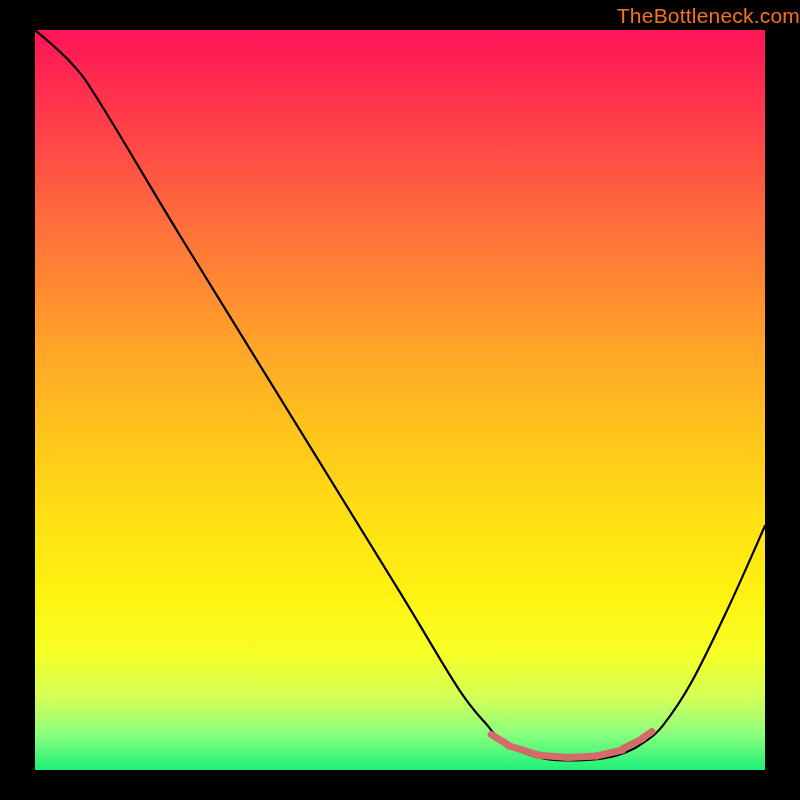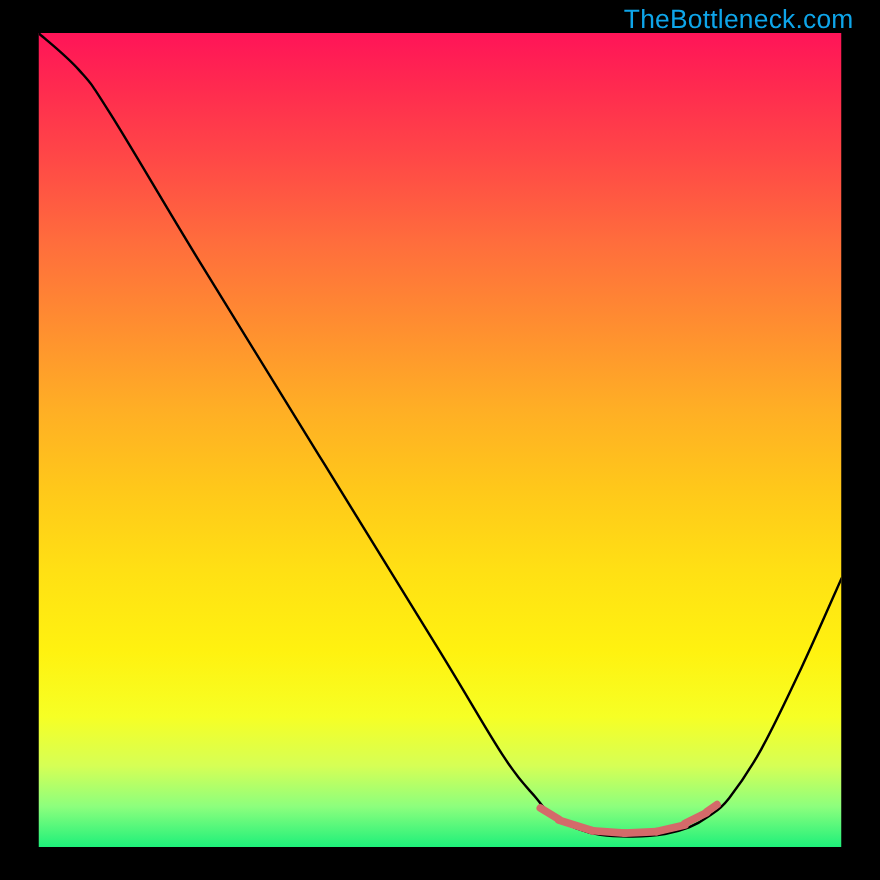--- a/index.html
+++ b/index.html
@@ -13,23 +13,23 @@
   }
   .frame {
     position: relative;
     width: 800px;
     height: 800px;
     background: #000;
   }
   .watermark {
     position: absolute;
     top: 4px;
-    right: 24px;
-    color: #0ea5e9;
-    font-size: 24px;
+    right: 0;
+    color: #f97316;
+    font-size: 21px;
     letter-spacing: 0.2px;
     z-index: 50;
   }
   .plot-area {
     position: absolute;
     left: 35px;
     top: 30px;
     width: 730px;
     height: 740px;
     overflow: hidden;

